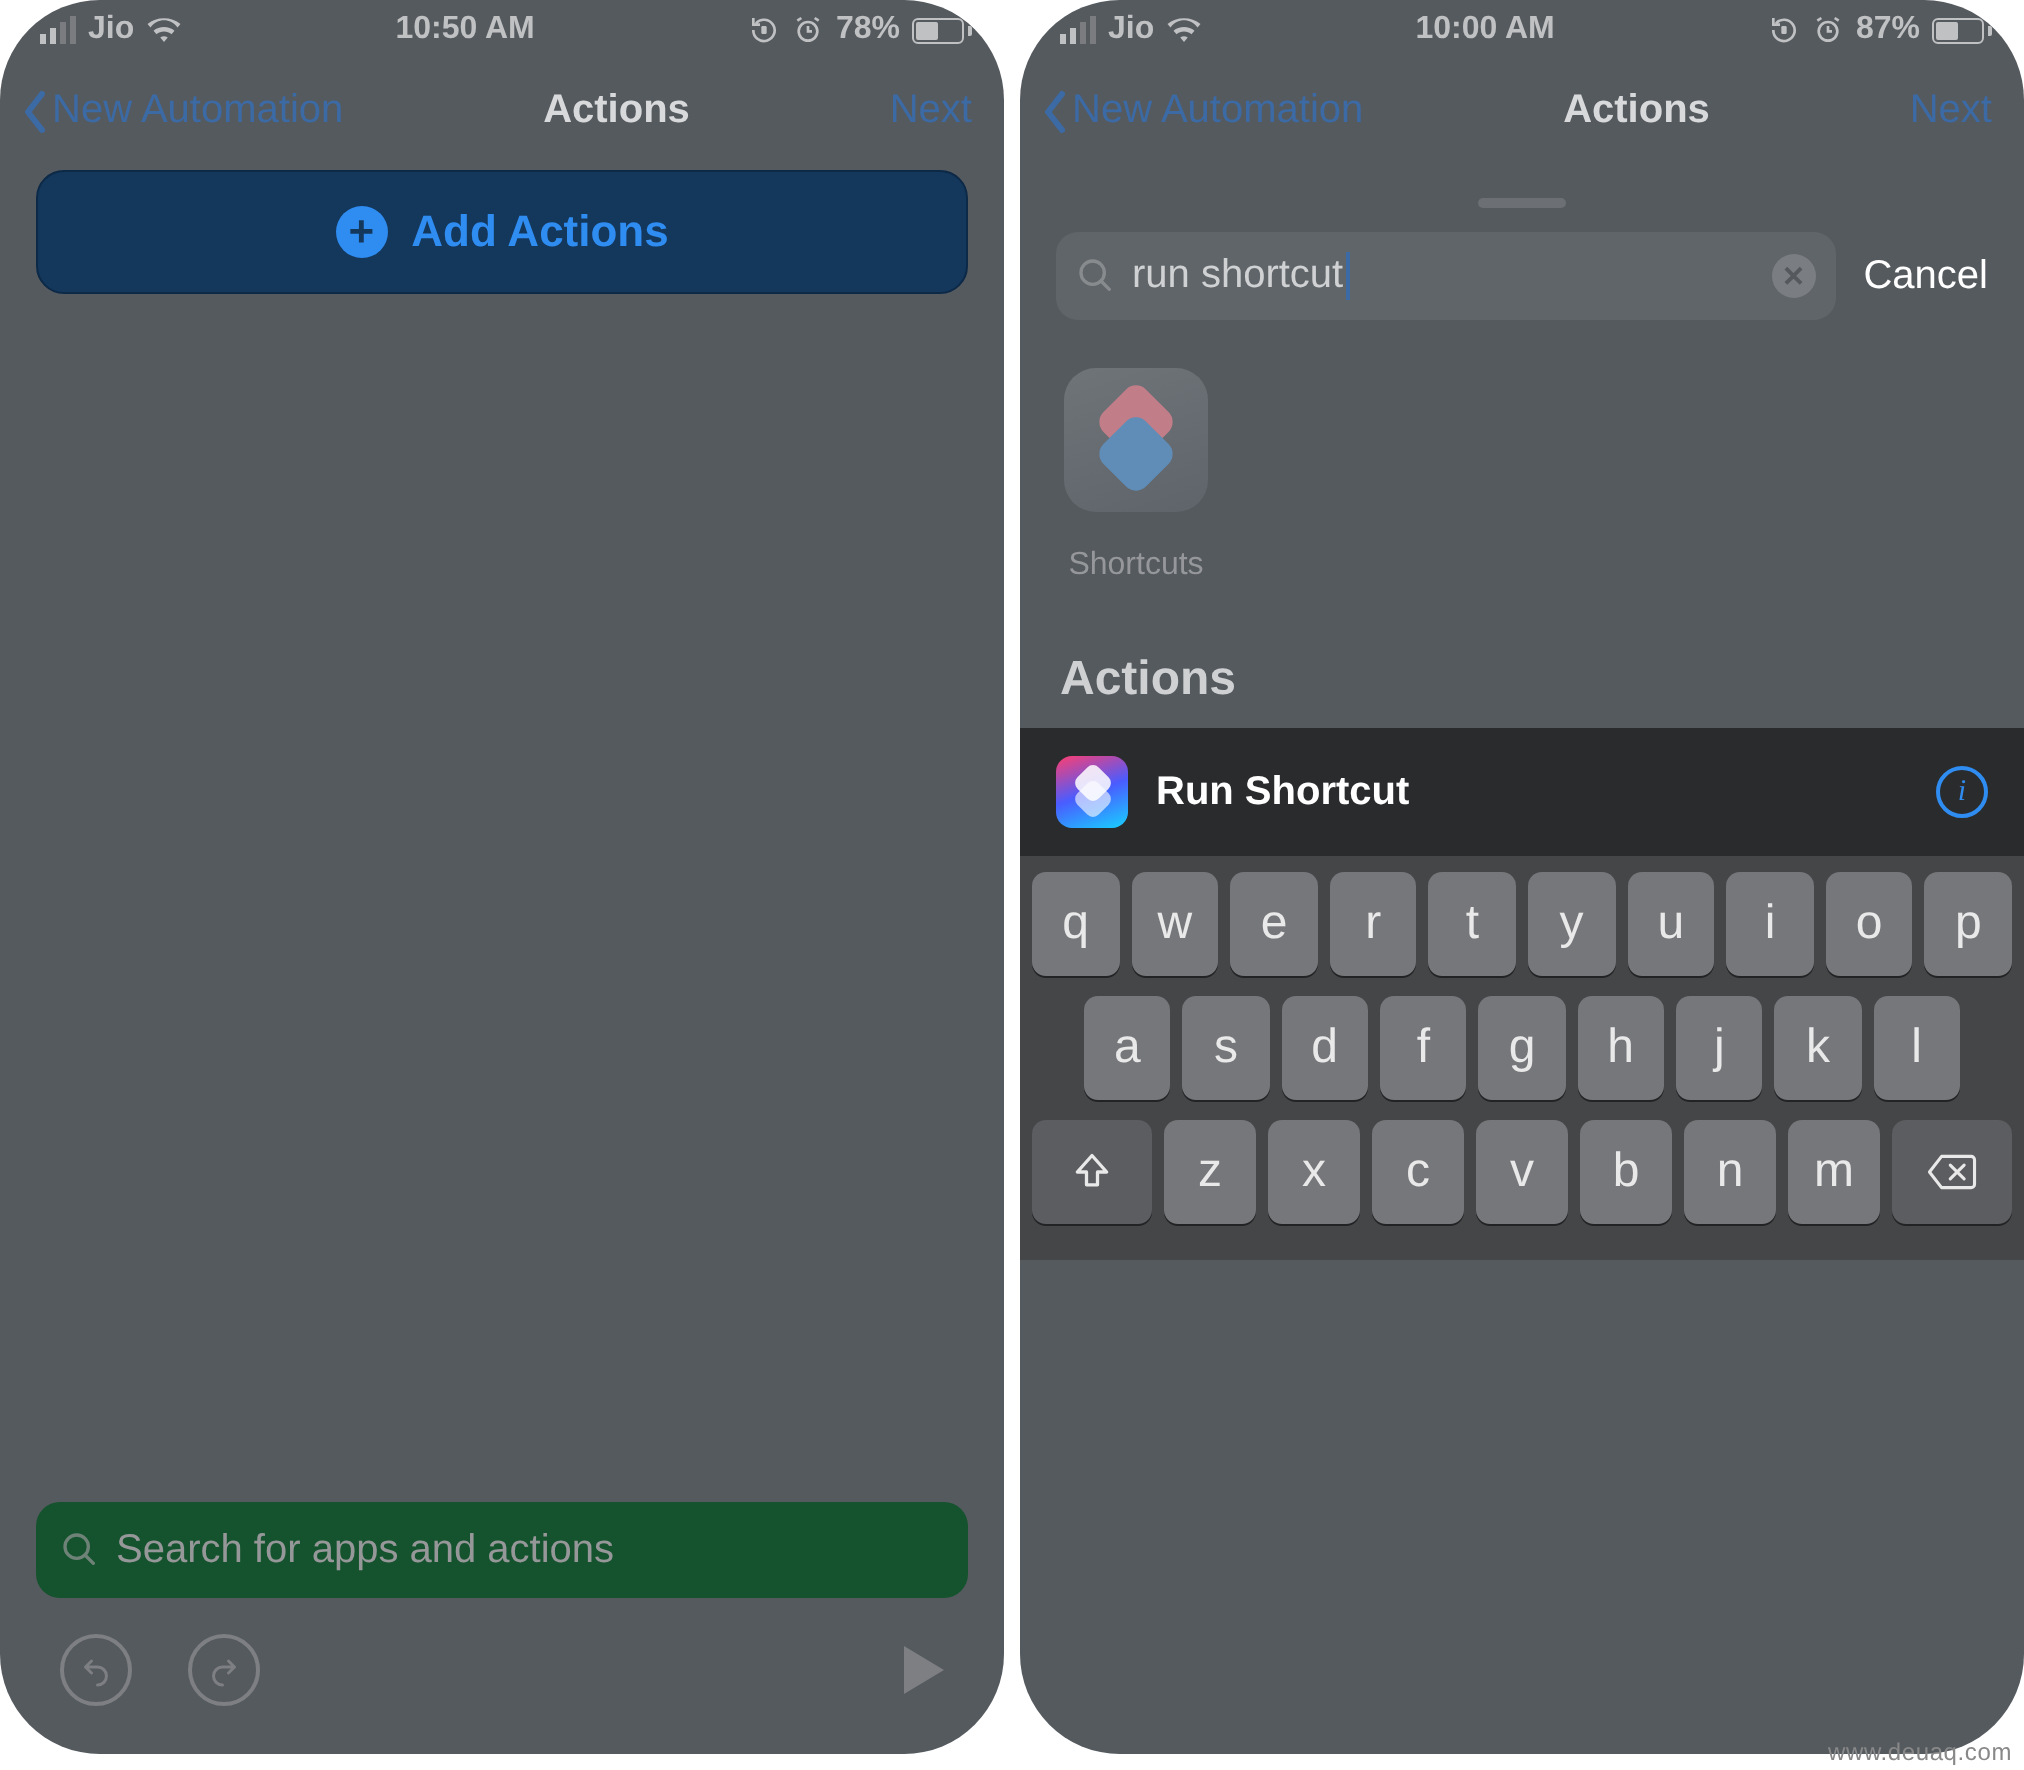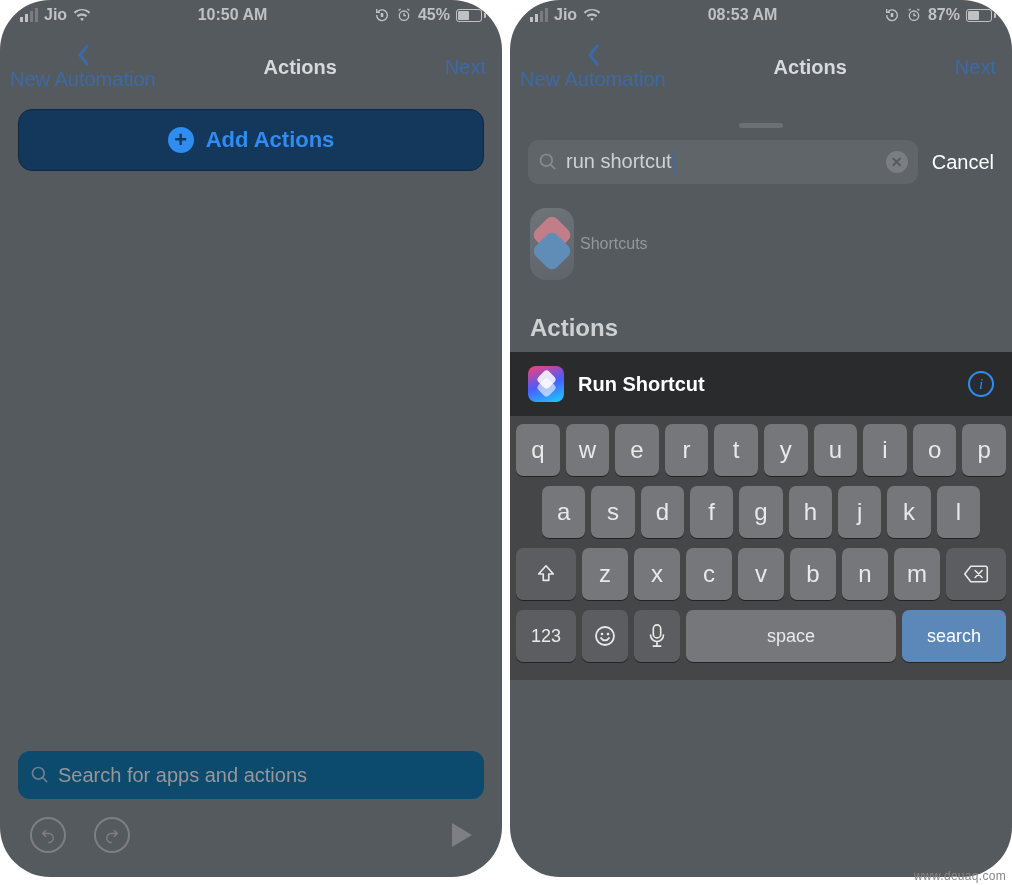--- a/index.html
+++ b/index.html
@@ -19,52 +19,52 @@
   .signal-bars span:nth-child(3){height:11px; background:#7a7c7f}
   .signal-bars span:nth-child(4){height:14px; background:#7a7c7f}
   .wifi { width: 18px; height: 14px; }
   .clock { font-weight: 600; }
   .battery { display: flex; align-items: center; gap: 2px; }
   .batt-body { width: 26px; height: 13px; border: 1px solid #c0c1c3; border-radius: 3px; position: relative; }
   .batt-body::after { content: ""; position: absolute; left: 1px; top: 1px; bottom: 1px; width: 45%; background: #c0c1c3; border-radius: 1px; }
   .batt-tip { width: 2px; height: 5px; background: #c0c1c3; border-radius: 0 1px 1px 0; }
 
   .nav-bar { display: flex; justify-content: space-between; align-items: center; padding: 18px 16px 18px 10px; }
-  .nav-back { display: flex; align-items: center; gap: 2px; color: #3c6aa5; font-size: 20px; flex-direction: column; }
+  .nav-back { display: flex; align-items: center; gap: 2px; color: #3c6aa5; font-size: 20px; }
   .nav-back svg { width: 14px; height: 22px; }
   .nav-title { color: #d8d9db; font-size: 20px; font-weight: 600; }
   .nav-next { color: #3c6aa5; font-size: 20px; }
 
   .choose-text { padding: 6px 20px 18px; font-size: 20px; color: #b7b8ba; }
 
   .add-action-btn { margin: 0 18px; height: 62px; border-radius: 14px; background: #14375c; border: 1.5px solid #0c2947; display: flex; align-items: center; justify-content: center; gap: 12px; color: #2f8cf0; font-size: 22px; font-weight: 600; }
   .plus-circle { width: 26px; height: 26px; border-radius: 50%; background: #2f8cf0; color: #14375c; display: flex; align-items: center; justify-content: center; font-size: 22px; font-weight: 800; line-height: 1; }
 
-  .bottom-search-pill { position: absolute; left: 18px; right: 18px; bottom: 78px; height: 48px; border-radius: 12px; background: #0c4a6e; display: flex; align-items: center; padding: 0 12px; gap: 8px; }
+  .bottom-search-pill { position: absolute; left: 18px; right: 18px; bottom: 78px; height: 48px; border-radius: 12px; background: #14532d; display: flex; align-items: center; padding: 0 12px; gap: 8px; }
   .bottom-search-pill .mag { width: 20px; height: 20px; opacity: .7; }
   .bottom-search-pill .ph { color: #969799; font-size: 20px; }
 
   .bottom-controls { position: absolute; left: 0; right: 0; bottom: 18px; height: 48px; display: flex; align-items: center; justify-content: space-between; padding: 0 30px; }
   .round-ctl { width: 36px; height: 36px; border-radius: 50%; border: 2px solid #7d7f82; display: flex; align-items: center; justify-content: center; color: #7d7f82; }
   .play-tri { width: 0; height: 0; border-left: 20px solid #7d7f82; border-top: 12px solid transparent; border-bottom: 12px solid transparent; }
 
   
   .sheet-grabber { width: 44px; height: 5px; background: #6c7074; border-radius: 3px; margin: 14px auto 12px; }
   .search-row { display: flex; align-items: center; gap: 14px; padding: 0 18px 16px; }
   .search-field { flex: 1; height: 44px; border-radius: 11px; background: #606569; display: flex; align-items: center; padding: 0 10px; gap: 8px; }
   .search-field .mag { width: 20px; height: 20px; opacity: .7; }
   .search-text { color: #cfd1d3; font-size: 20px; flex: 1; }
   .caret { display: inline-block; width: 2px; height: 24px; background: #3c6aa5; vertical-align: middle; margin-left: 1px; }
   .clear-btn { width: 22px; height: 22px; border-radius: 50%; background: #7a7e82; color: #55595d; display: flex; align-items: center; justify-content: center; font-size: 14px; font-weight: 800; }
   .cancel-link { color: #ffffff; font-size: 20px; }
 
   .section-title { color: #cfd0d2; font-size: 24px; font-weight: 700; padding: 14px 20px 10px; }
 
   .app-tile-wrap { padding: 8px 20px 20px; }
-  .app-tile { width: 76px; display: flex; flex-direction: row; align-items: center; gap: 6px; }
+  .app-tile { width: 76px; display: flex; flex-direction: column; align-items: center; gap: 18px; }
   .app-icon { width: 72px; height: 72px; border-radius: 16px; background: linear-gradient(160deg, #6f7479 0%, #5f646a 100%); display: flex; align-items: center; justify-content: center; }
   .shortcuts-glyph { width: 44px; height: 44px; position: relative; }
   .shortcuts-glyph .d1, .shortcuts-glyph .d2 { position: absolute; width: 30px; height: 30px; transform: rotate(45deg); border-radius: 7px; }
   .shortcuts-glyph .d1 { top: -2px; left: 7px; background: #c17d88; }
   .shortcuts-glyph .d2 { top: 14px; left: 7px; background: #5f8db7; }
   .app-label { color: #95979a; font-size: 16px; }
 
   .action-row { background: #2a2b2d; color: #fff; display: flex; align-items: center; padding: 14px 18px; gap: 14px; }
   .action-row .mini-icon { width: 36px; height: 36px; border-radius: 8px; background: linear-gradient(160deg, #ff3e6f 0%, #4a5cff 50%, #17d1ff 100%); display: flex; align-items: center; justify-content: center; }
   .action-row .mini-icon .sg { width: 22px; height: 22px; position: relative; }
@@ -114,21 +114,21 @@
       <div class="status-right">
         <svg width="16" height="16" viewBox="0 0 24 24">
             <path fill="none" stroke="#c0c1c3" stroke-width="2" d="M4 12a8 8 0 1 0 2-5M4 3v5h5"></path>
             <rect x="10" y="9" width="4" height="6" rx="1" fill="#c0c1c3"></rect>
           </svg>
         <svg width="16" height="16" viewBox="0 0 24 24">
             <circle cx="12" cy="13" r="7" fill="none" stroke="#c0c1c3" stroke-width="2"></circle>
             <path d="M12 9v4h3" stroke="#c0c1c3" stroke-width="2" fill="none"></path>
             <path d="M4 5l3-2M20 5l-3-2" stroke="#c0c1c3" stroke-width="2"></path>
           </svg>
-        <span>45%</span>
+        <span>78%</span>
         <div class="battery">
             <div class="batt-body"></div>
             <div class="batt-tip"></div>
           </div>
       </div>
     </div>
 
     <div class="nav-bar">
       <div class="nav-back">
         <svg viewBox="0 0 12 22">
@@ -178,21 +178,21 @@
             <span></span>
             <span></span>
             <span></span>
             <span></span>
           </div>
         <span>Jio</span>
         <svg class="wifi" viewBox="0 0 24 18">
             <path d="M12 17l-2.5-3c1.5-1.2 3.5-1.2 5 0L12 17zM5 9.5C8.8 6.2 15.2 6.2 19 9.5l-2 2.3c-2.8-2.3-7.2-2.3-10 0L5 9.5zM1 5C6.9-.2 17.1-.2 23 5l-2 2.3C16.3.9 7.7.9 3 7.3L1 5z" fill="#c0c1c3"></path>
           </svg>
       </div>
-      <div class="clock">08:53 AM</div>
+      <div class="clock">10:00 AM</div>
       <div class="status-right">
         <svg width="16" height="16" viewBox="0 0 24 24">
             <path fill="none" stroke="#c0c1c3" stroke-width="2" d="M4 12a8 8 0 1 0 2-5M4 3v5h5"></path>
             <rect x="10" y="9" width="4" height="6" rx="1" fill="#c0c1c3"></rect>
           </svg>
         <svg width="16" height="16" viewBox="0 0 24 24">
             <circle cx="12" cy="13" r="7" fill="none" stroke="#c0c1c3" stroke-width="2"></circle>
             <path d="M12 9v4h3" stroke="#c0c1c3" stroke-width="2" fill="none"></path>
             <path d="M4 5l3-2M20 5l-3-2" stroke="#c0c1c3" stroke-width="2"></path>
           </svg>
@@ -291,36 +291,17 @@
             <div class="key">n</div>
             <div class="key">m</div>
           </div>
         <div class="key special backspace">
           <svg width="26" height="20" viewBox="0 0 30 22">
               <path d="M9 2h17a2 2 0 0 1 2 2v14a2 2 0 0 1-2 2H9l-7-9 7-9z" fill="none" stroke="#e9e9ea" stroke-width="1.8" stroke-linejoin="round"></path>
               <path d="M14 7l8 8M22 7l-8 8" stroke="#e9e9ea" stroke-width="1.8" stroke-linecap="round"></path>
             </svg>
         </div>
       </div>
-      <div class="kb-row kb-bottom">
-        <div class="key special num">123</div>
-        <div class="key special emoji">
-          <svg width="24" height="24" viewBox="0 0 24 24">
-              <circle cx="12" cy="12" r="9" fill="none" stroke="#e9e9ea" stroke-width="1.8"></circle>
-              <circle cx="9" cy="10" r="1.3" fill="#e9e9ea"></circle>
-              <circle cx="15" cy="10" r="1.3" fill="#e9e9ea"></circle>
-              <path d="M8 14c1 1.6 2.4 2.4 4 2.4s3-.8 4-2.4" fill="none" stroke="#e9e9ea" stroke-width="1.8" stroke-linecap="round"></path>
-            </svg>
-        </div>
-        <div class="key special mic">
-          <svg width="20" height="24" viewBox="0 0 20 26">
-              <rect x="6" y="1" width="8" height="14" rx="4" fill="none" stroke="#e9e9ea" stroke-width="1.8"></rect>
-              <path d="M3 12a7 7 0 0 0 14 0M10 19v5M6 24h8" fill="none" stroke="#e9e9ea" stroke-width="1.8" stroke-linecap="round"></path>
-            </svg>
-        </div>
-        <div class="key space">space</div>
-        <div class="key search">search</div>
-      </div>
     </div>
   </div>
 </div>
 
 <div class="watermark">www.deuaq.com</div>
 
 </body></html>

